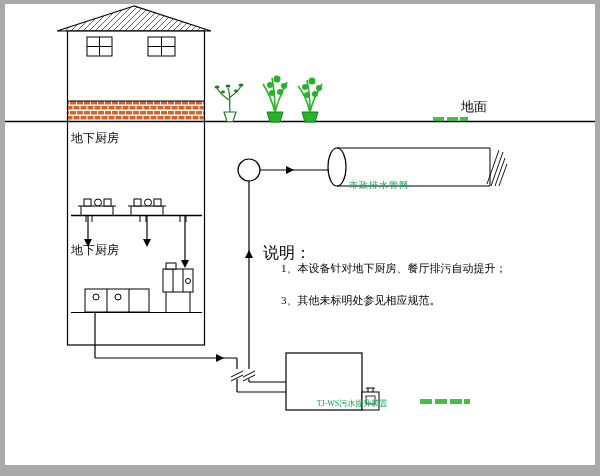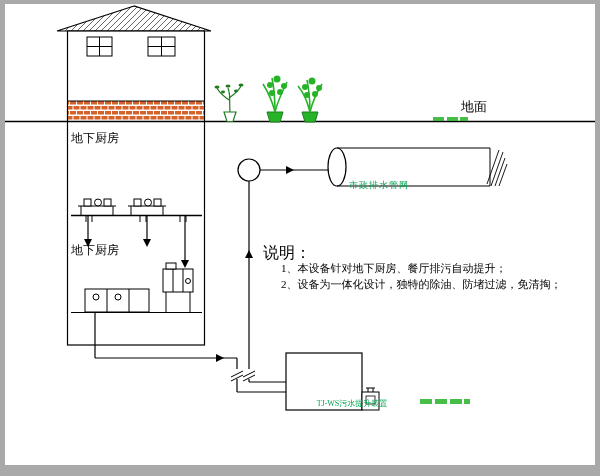--- a/index.html
+++ b/index.html
@@ -214,21 +214,21 @@
   <div class="lbl" style="left:71px;top:243px;font-size:12px;">地下厨房</div>
 
   <div class="lbl green" style="left:349px;top:156px;font-size:9px;letter-spacing:1px;">市政排水管网</div>
 
   <div class="lbl green" style="left:288px;top:375px;width:72px;font-size:8px;text-align:center;white-space:normal;padding-left:28px;">TJ-WS污水提升装置</div>
 
   <div class="lbl" style="left:263px;top:243px;font-size:16px;">说明：</div>
 
   <div class="lbl notes-line" style="left:281px;top:262px;">1、本设备针对地下厨房、餐厅排污自动提升；</div>
 
-  <div class="lbl notes-line" style="left:281px;top:278px;">2、设备为一体化设计，独特的除油、防堵过滤，免清掏；</div>
-
+
+  <div class="lbl notes-line" style="left:281px;top:294px;">3、其他未标明处参见相应规范。</div>
 
   <div class="edge top"></div>
   <div class="edge bottom"></div>
   <div class="edge left"></div>
   <div class="edge right"></div>
 
 </div>
 
 </body></html>

